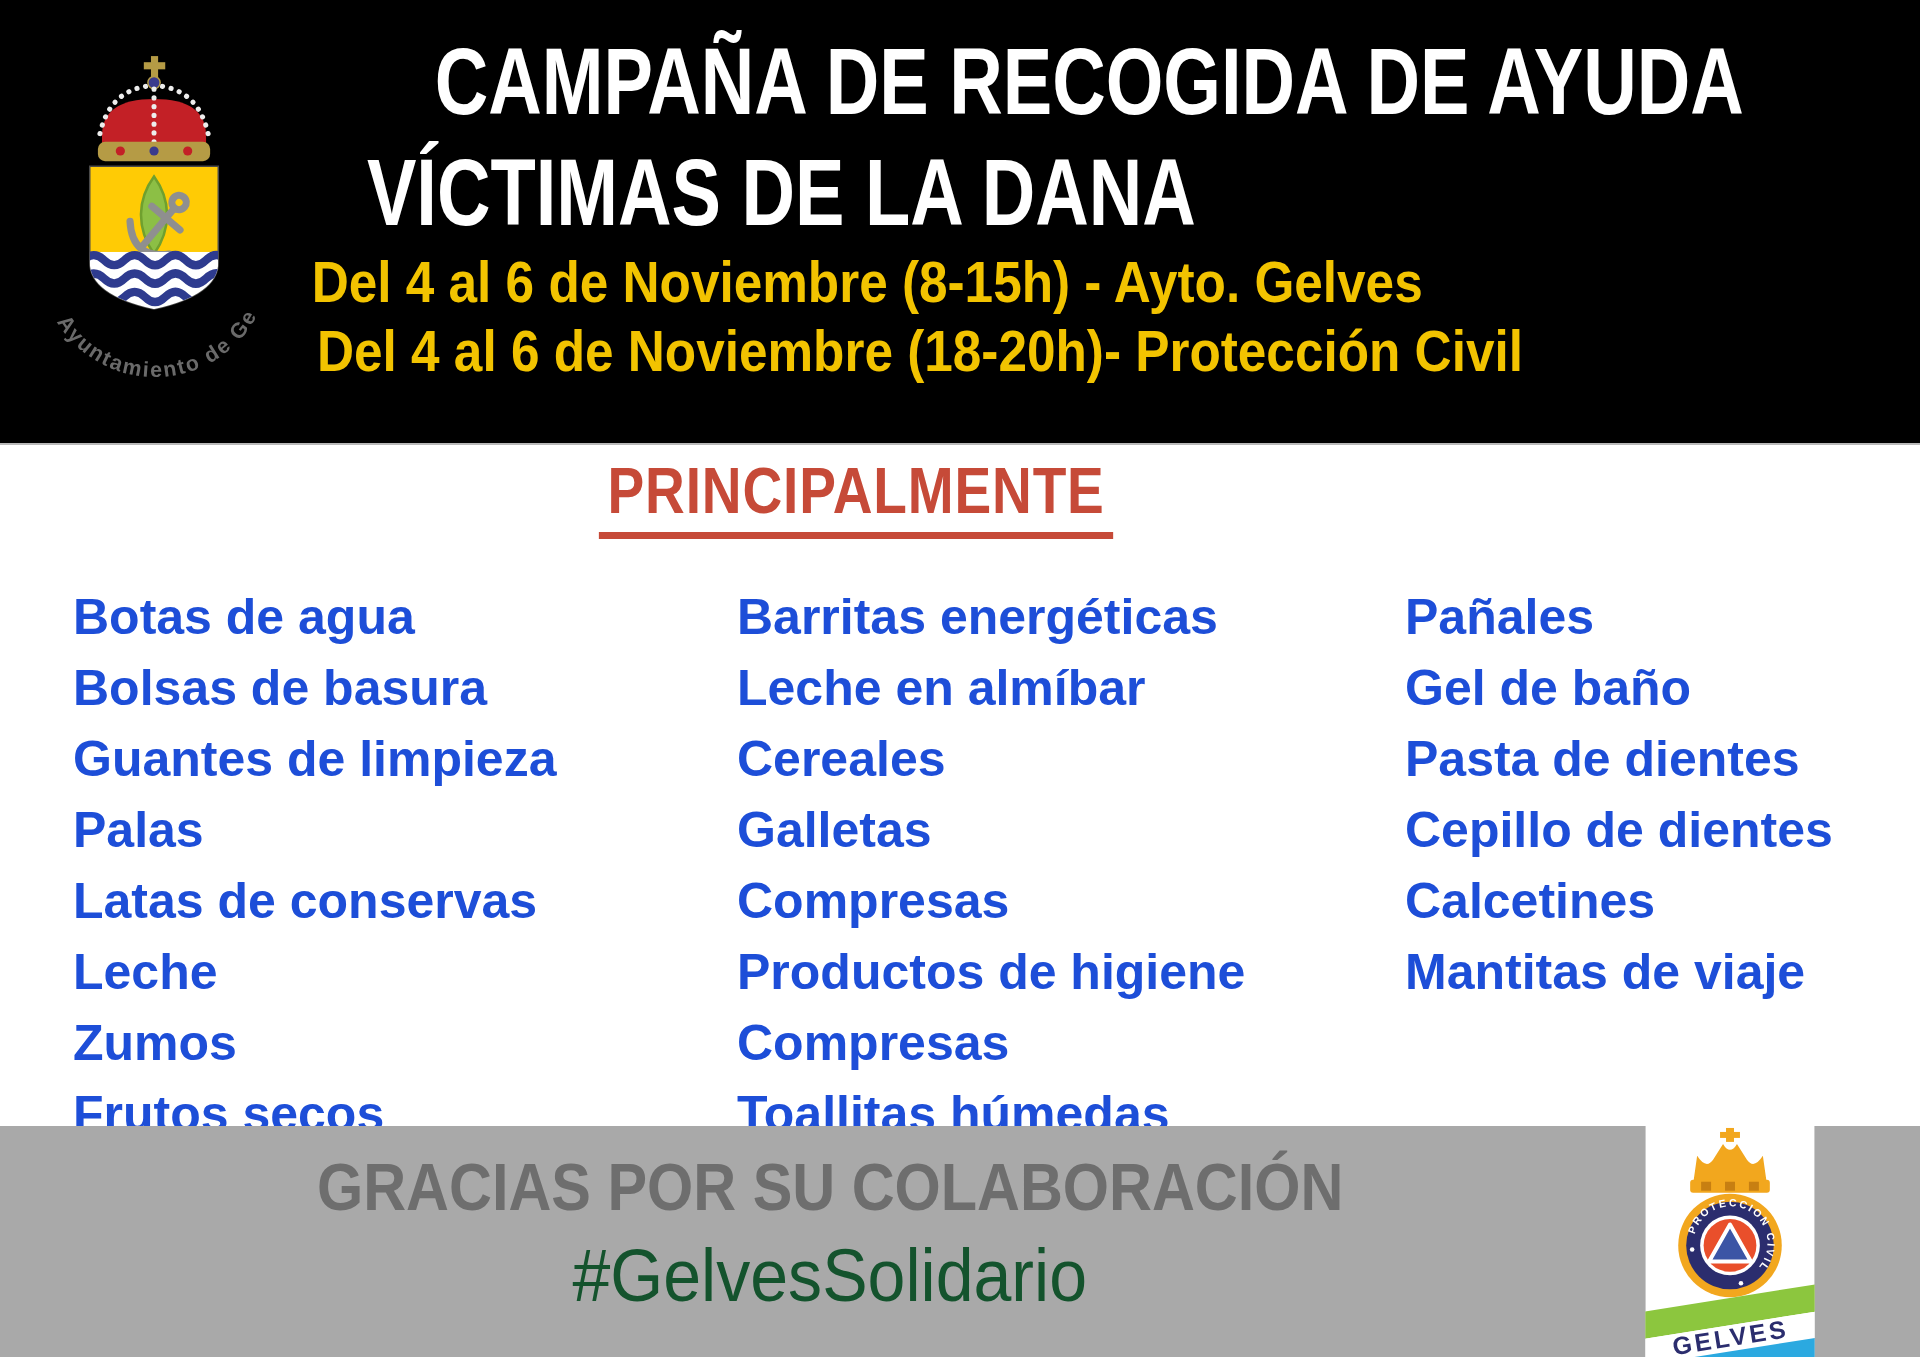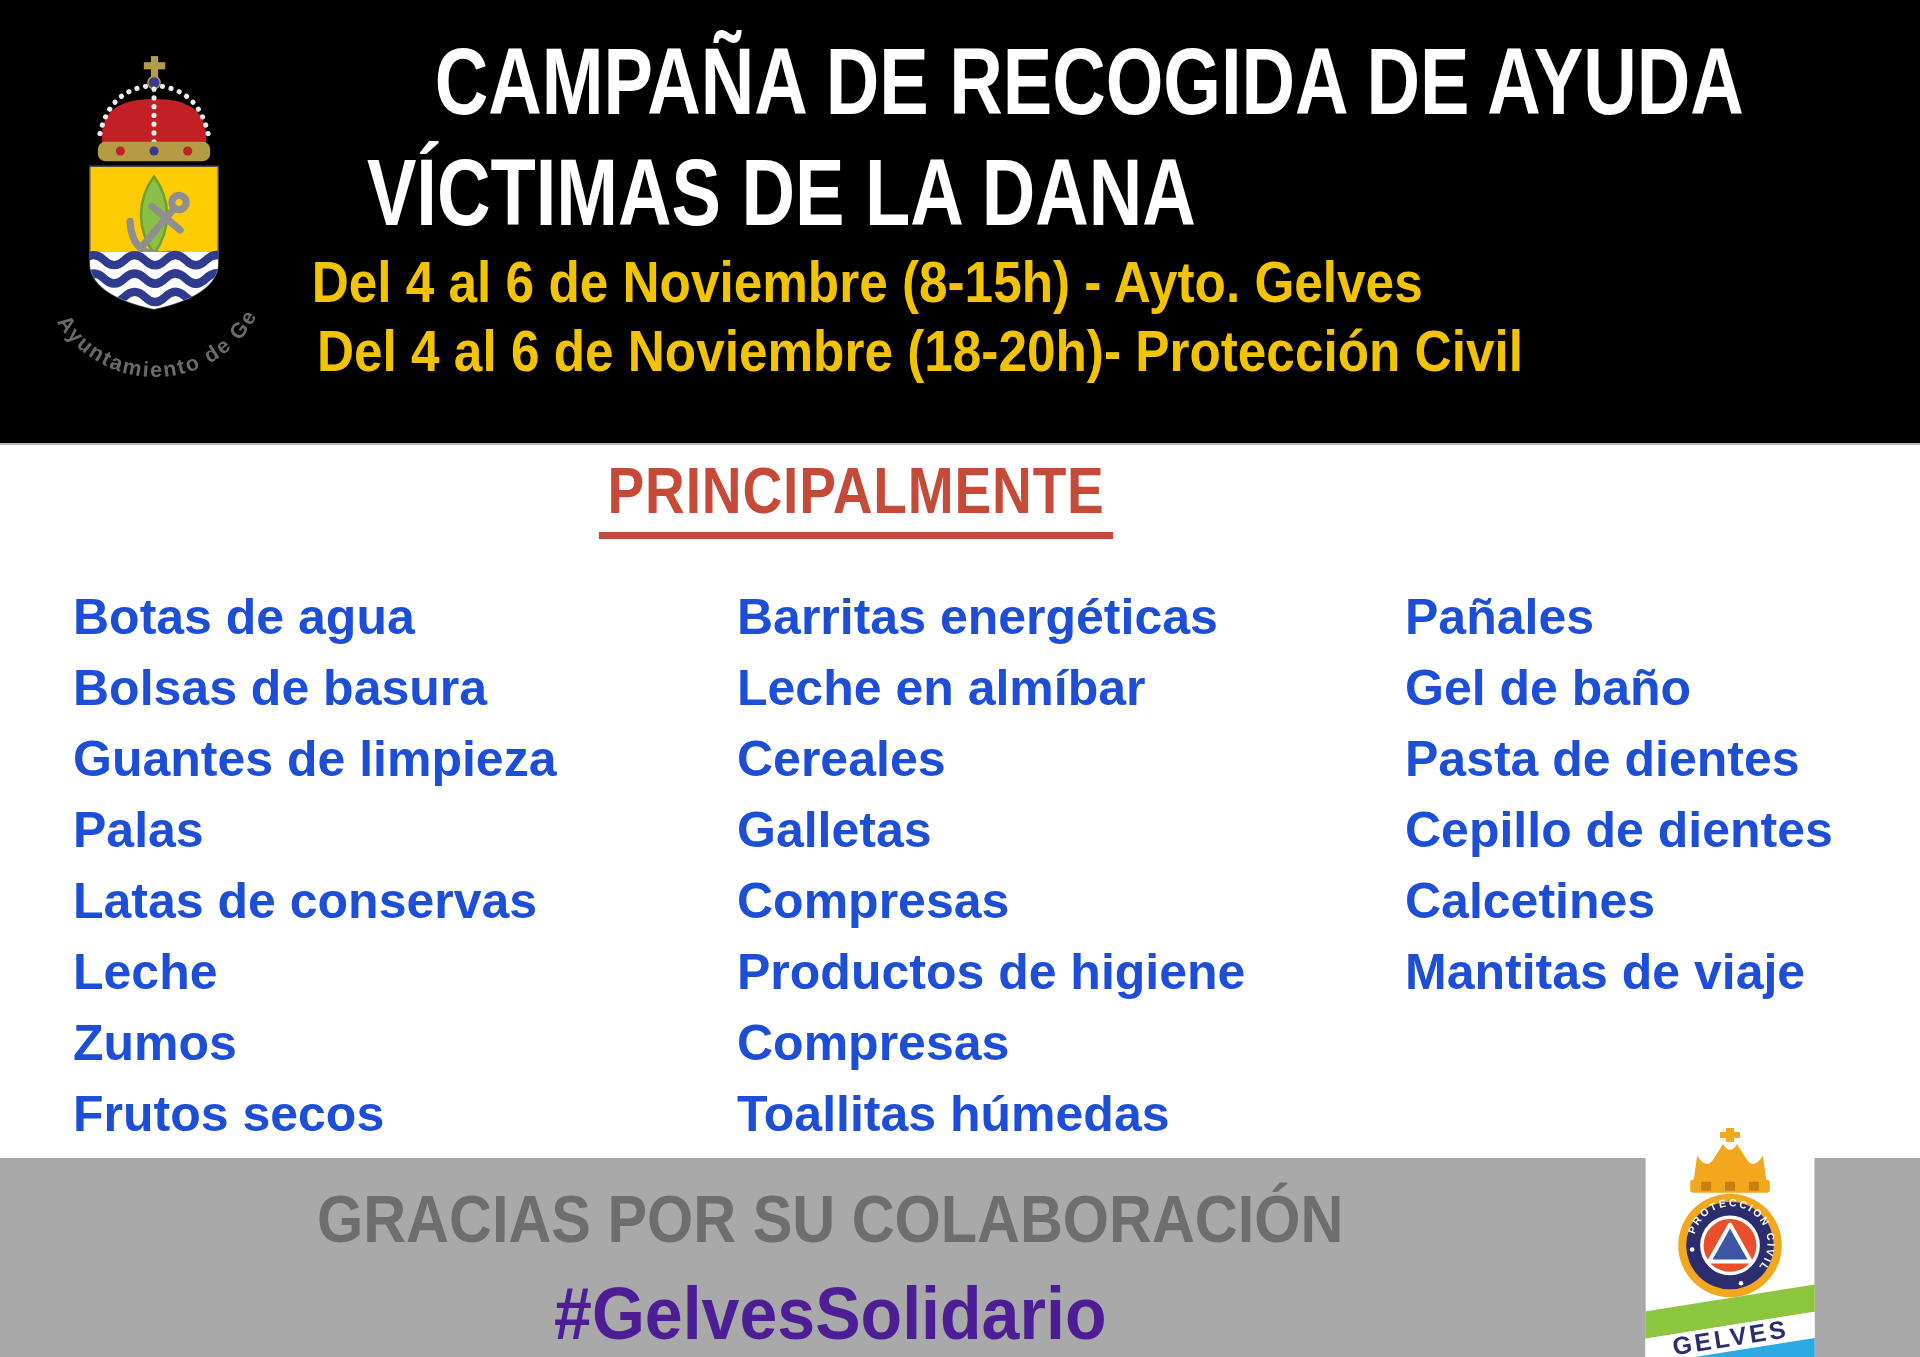--- a/index.html
+++ b/index.html
@@ -27,25 +27,25 @@
     display:inline-block;transform:scaleX(.86);transform-origin:center;
     font-size:64px;font-weight:700;letter-spacing:1px;color:#C64A38;
     border-bottom:7px solid #C64A38;padding:0 10px 4px;
   }
   .col{position:absolute;top:582px;font-size:50px;font-weight:700;color:#1d4ed8;}
   .col .item{line-height:71px;white-space:nowrap;}
   .col-1{left:73px;}
   .col-2{left:737px;}
   .col-3{left:1405px;}
   
-  .footer-band{position:absolute;left:0;bottom:0;width:1920px;height:199px;background:#A9A9A9;}
+  .footer-band{position:absolute;left:0;bottom:0;width:1920px;height:231px;background:#A9A9A9;}
   .footer-inner{position:absolute;left:0;top:0;width:1660px;height:100%;text-align:center;}
   .thanks-line{margin-top:26px;font-size:66px;font-weight:700;color:#6E6E6E;line-height:70px;white-space:nowrap;}
   .thanks-line>span{display:inline-block;transform:scaleX(.9);transform-origin:center;}
-  .hashtag-line{margin-top:20px;font-size:74px;font-weight:700;color:#4c1d95;line-height:80px;white-space:nowrap;}
+  .hashtag-line{margin-top:14px;font-size:74px;font-weight:400;color:#14532d;line-height:80px;white-space:nowrap;}
   .hashtag-line>span{display:inline-block;transform:scaleX(.92);transform-origin:center;}
   .pc-card{position:absolute;right:105px;bottom:0;width:170px;height:239px;z-index:5;}
 </style>
 </head>
 <body>
 
 <div class="header-band">
 
   <svg class="coat" viewBox="-12 0 200 345">
 

